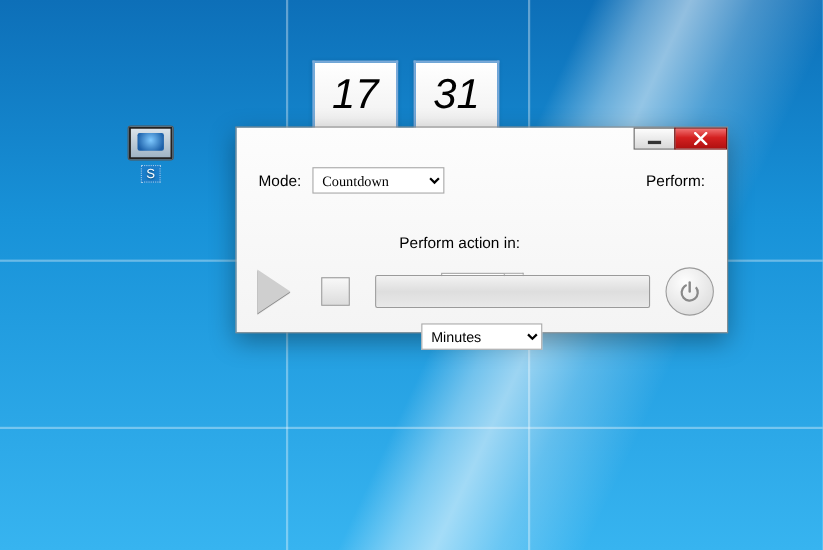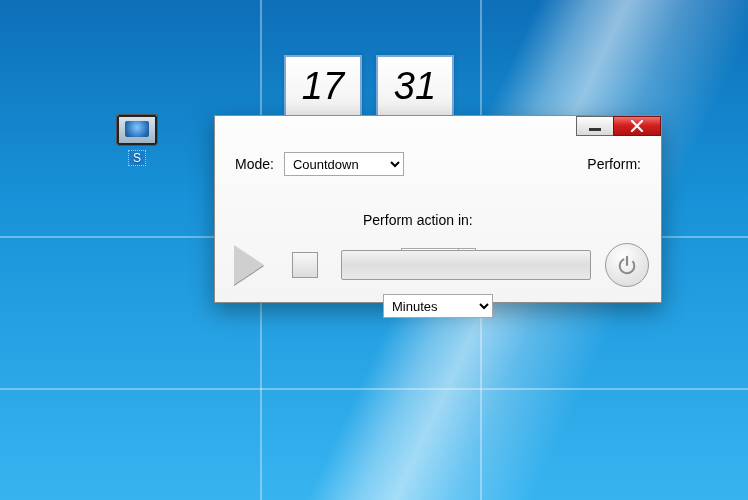--- a/index.html
+++ b/index.html
@@ -123,21 +123,21 @@
     .row.first { margin-top: 4px; }
     .lbl { font-size: 14px; }
     select, .numbox, .unitbox {
       font-family: inherit;
       font-size: 13px;
       height: 24px;
       border: 1px solid #a7a7a7;
       background: #fff;
       padding: 1px 4px;
     }
-    select { padding-right: 16px; }
+    select { padding-right: 16px; font-family: Liberation Serif, serif; }
     .mode-sel { width: 120px; }
     .action-sel { width: 110px; }
     .unitbox { width: 110px; }
 
     .row.second { margin-top: 36px; flex-direction: column; }
     .spinner { display:flex; align-items:stretch; }
     .numbox { width: 58px; text-align:right; padding-right:6px; }
     .spinbtns { display:flex; flex-direction:column; border:1px solid #a7a7a7; border-left:none; }
     .spinbtns button { width:16px; height:12px; border:none; background:linear-gradient(#fafafa,#e6e6e6); font-size:7px; line-height:1; padding:0; cursor:pointer; }
     .spinbtns button:first-child { border-bottom:1px solid #ccc; }

